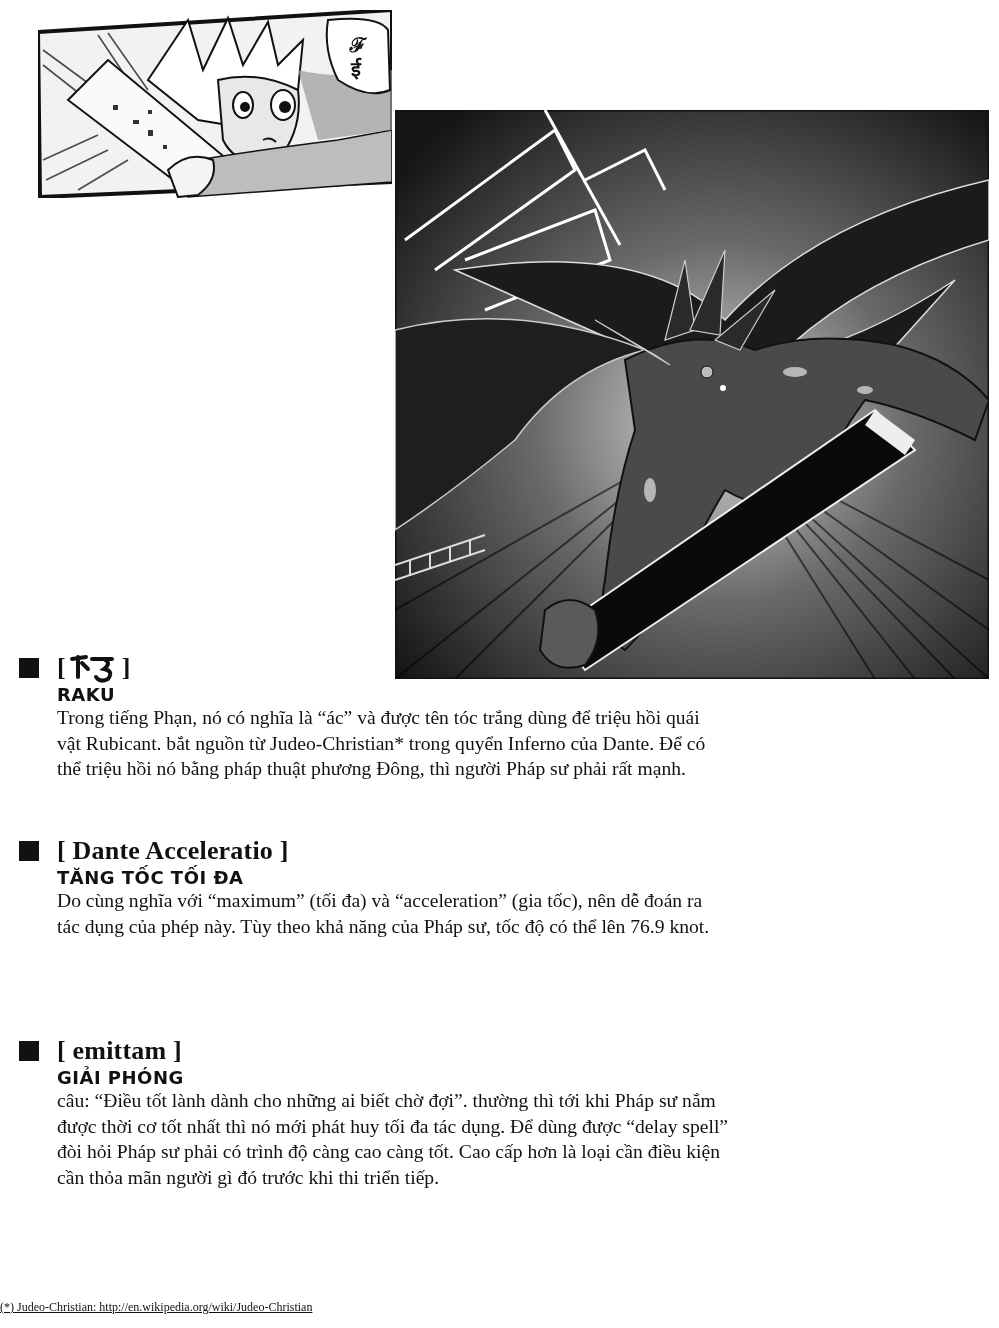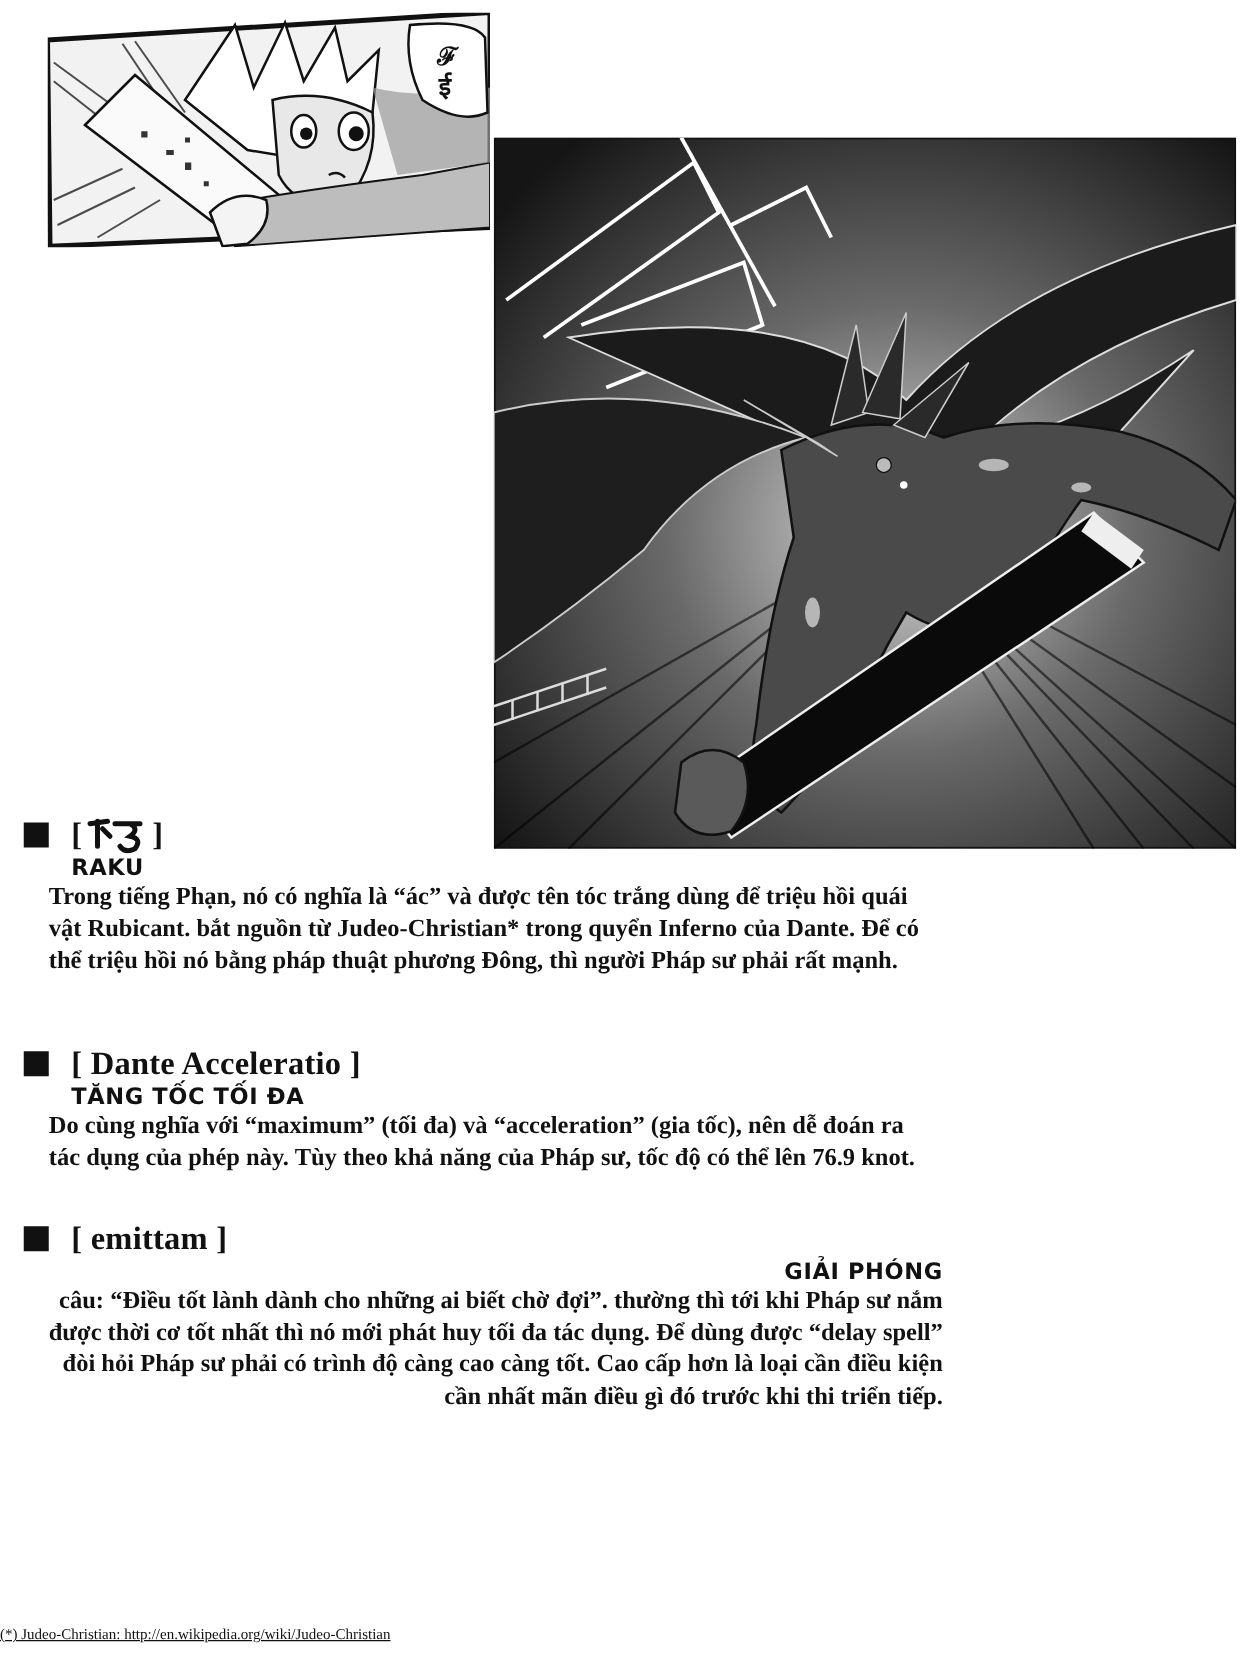--- a/index.html
+++ b/index.html
@@ -9,26 +9,26 @@
   #panel-small { left:38px; top:10px; width:354px; height:188px; }
   #panel-small svg, #panel-big svg { display:block; }
   #panel-big { left:395px; top:110px; width:594px; height:569px; }
 
   .entry { position:absolute; left:18px; }
   .entry .head { display:flex; align-items:center; height:34px; }
   .entry .bullet { width:20px; height:20px; background:#111; margin-right:18px; margin-left:1px; }
   .entry .title { font-weight:bold; font-size:26px; letter-spacing:0.2px; white-space:nowrap; }
   .entry .sub { margin-left:39px; font-family:"DejaVu Sans", sans-serif; font-weight:bold;
                 font-size:18px; letter-spacing:0.5px; text-transform:uppercase; height:20px; line-height:20px;}
-  .entry .body { margin-left:21px; font-size:19.6px; line-height:25.5px; font-weight:bold; white-space:nowrap;}
+  .entry .body { margin-left:39px; font-size:19.6px; line-height:25.5px; font-weight:normal; white-space:nowrap;}
   .entry .body div { height:25.5px; }
 
   #entry-raku { top:651px; }
   #entry-maxima { top:834px; }
-  #entry-emittam { top:974px;text-align:right; }
+  #entry-emittam { top:1034px; }
 
   .skt { display:inline-flex; align-items:center; gap:2px; }
   .skt span { font-size:26px; }
 
   #footnote { position:absolute; left:0px; top:1300px; font-size:12px; font-family:"Liberation Serif", serif; white-space:nowrap;text-decoration:underline; }
 </style>
 </head>
 <body>
 
 <div class="panel" id="panel-small">
@@ -176,17 +176,17 @@
 <div class="entry" id="entry-emittam">
   <div class="head">
     <div class="bullet"></div>
     <div class="title">[ emittam ]</div>
   </div>
   <div class="sub">GIẢI PHÓNG</div>
   <div class="body">
     <div>câu: “Điều tốt lành dành cho những ai biết chờ đợi”. thường thì tới khi Pháp sư nắm</div>
     <div>được thời cơ tốt nhất thì nó mới phát huy tối đa tác dụng. Để dùng được “delay spell”</div>
     <div>đòi hỏi Pháp sư phải có trình độ càng cao càng tốt. Cao cấp hơn là loại cần điều kiện</div>
-    <div>cần nhất mãn điều gì đó trước khi thi triển tiếp.</div>
+    <div>cần thỏa mãn người gì đó trước khi thi triển tiếp.</div>
   </div>
 </div>
 
 <div id="footnote">(*) Judeo-Christian: http://en.wikipedia.org/wiki/Judeo-Christian</div>
 
 </body></html>

